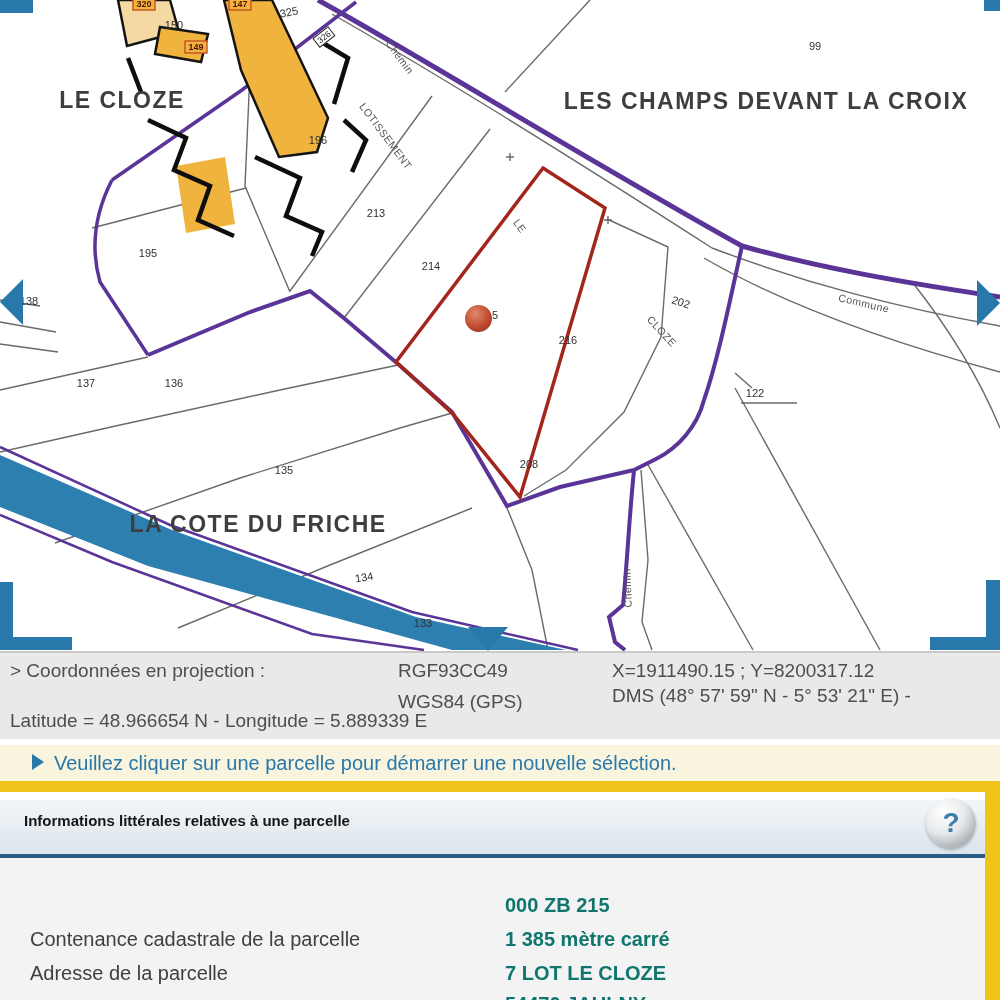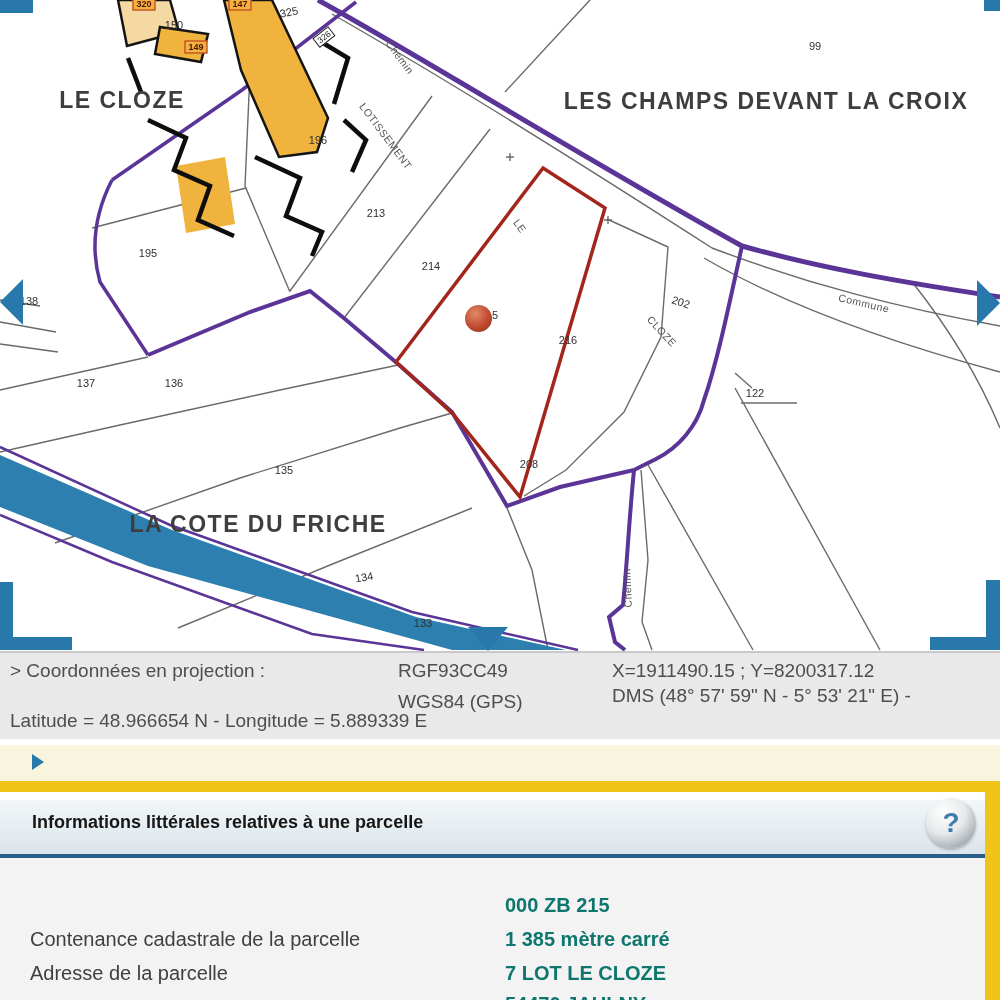--- a/index.html
+++ b/index.html
@@ -38,21 +38,21 @@
   .msgbar{position:absolute;left:0;top:745px;width:1000px;height:36px;background:#f8f4dd;
           color:#2878ab;font-size:20px;line-height:36px;}
   .msgbar .tri{display:inline-block;width:0;height:0;border-top:8px solid transparent;
           border-bottom:8px solid transparent;border-left:12px solid #2878ab;margin:0 10px 0 32px;}
   .ystripe{position:absolute;left:0;top:781px;width:1000px;height:11px;background:#f0c419;}
   .ystrip-r{position:absolute;left:985px;top:781px;width:15px;height:219px;background:#f0c419;}
 
   
   .sechead{position:absolute;left:0;top:800px;width:985px;height:54px;
            background:linear-gradient(#f2f6f8,#dce5ec);border-bottom:4px solid #2a5d88;}
-  .sechead h2{position:absolute;left:32px;top:12px;margin:0;font-size:18px;color:#161616;}
+  .sechead h2{position:absolute;left:24px;top:12px;margin:0;font-size:15px;color:#161616;}
   .qball{position:absolute;left:926px;top:-2px;width:50px;height:50px;border-radius:50%;
          background:radial-gradient(circle at 35% 28%,#ffffff,#e6e9eb 45%,#9aa2a8 85%,#6f777e);
          text-align:center;line-height:50px;font-size:28px;font-weight:bold;color:#3f7fae;
          box-shadow:0 2px 3px rgba(0,0,0,0.25);}
 
   
   .info{position:absolute;left:0;top:858px;width:985px;height:142px;background:#f3f3f3;
         font-size:20px;color:#404040;}
   .info .lbl{position:absolute;left:30px;white-space:nowrap;}
   .info .val{position:absolute;left:505px;white-space:nowrap;font-weight:bold;color:#0f766e;}
@@ -174,21 +174,21 @@
   <div class="coords">
     <span style="left:10px;top:7px">&gt; Coordonnées en projection :</span>
     <span style="left:398px;top:7px">RGF93CC49</span>
     <span style="left:612px;top:7px">X=1911490.15 ; Y=8200317.12</span>
     <span style="left:398px;top:38px">WGS84 (GPS)</span>
     <span style="left:612px;top:32px">DMS (48° 57' 59" N - 5° 53' 21" E) -</span>
     <span style="left:10px;top:57px">Latitude = 48.966654 N - Longitude = 5.889339 E</span>
   </div>
 
   <div class="msgbar">
-    <span class="tri"></span>
+    <span class="tri"></span><span>Veuillez cliquer sur une parcelle pour démarrer une nouvelle sélection.</span>
   </div>
   <div class="ystripe"></div>
   <div class="ystrip-r"></div>
 
   <div class="sechead">
     <h2>Informations littérales relatives à une parcelle</h2>
     <div class="qball">?</div>
   </div>
 
   <div class="info">

